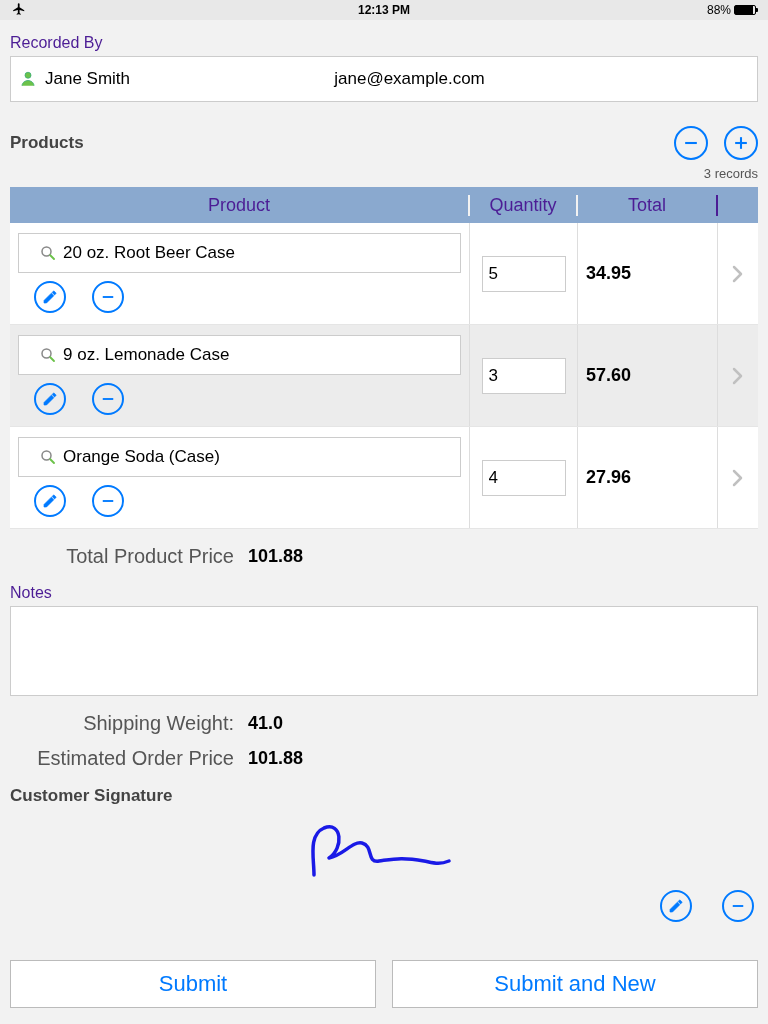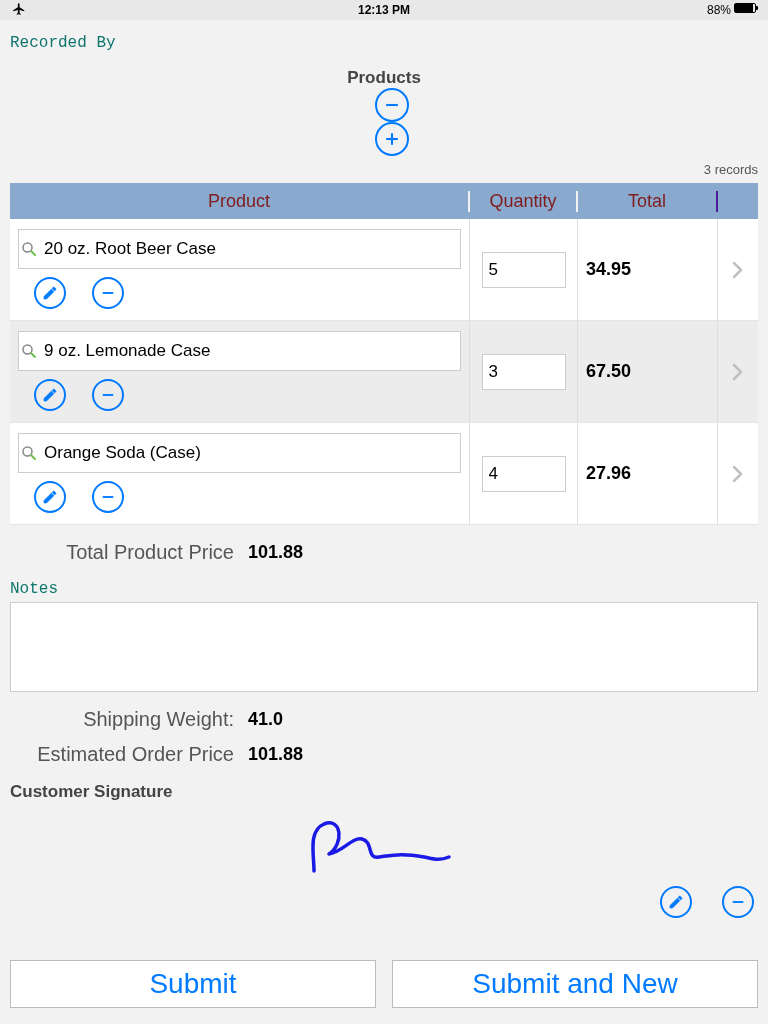--- a/index.html
+++ b/index.html
@@ -15,65 +15,65 @@
     height: 20px;
     background: #e8e8e8;
     display: flex;
     align-items: center;
     font-size: 12px;
     position: relative;
     padding: 0 12px;
   }
   .status-left { flex:0 0 auto; }
   .status-center { position:absolute; left:0; right:0; text-align:center; font-weight:600;}
-  .status-right { margin-left:auto; display:flex; align-items:flex-start; gap:3px; font-weight:500;}
+  .status-right { margin-left:auto; display:flex; align-items:center; gap:3px; font-weight:500;}
   .battery {
     width: 22px; height: 10px; border:1px solid #000; border-radius:2px; position:relative;
   }
   .battery::after { content:""; position:absolute; right:-3px; top:2px; width:2px; height:4px; background:#000; border-radius:0 1px 1px 0;}
   .battery-fill { background:#000; height:100%; width:88%; }
 
   .container { padding: 8px 10px 0 10px; }
-  .label { color:#0f766e; font-size:16px; margin:6px 0 4px 0;font-family:Liberation Mono, monospace; }
+  .label { color:#4c1d95; font-size:16px; margin:6px 0 4px 0; }
   .bold-label { color:#444; font-size:17px; font-weight:600; }
   .record-box {
     background:#fff; border:1px solid #ccc; display:flex; align-items:center;
     height:46px; padding:0 8px;
   }
   .person-icon { width:18px; height:18px; margin-right:8px; }
   .name { flex:0 0 auto; font-size:17px; color:#000; }
   .email { flex:1; text-align:center; font-size:17px; color:#000; margin-left:-60px;}
   .products-header {
-    display:flex; align-items:center; margin-top:16px;flex-direction:column;
+    display:flex; align-items:center; margin-top:24px;
   }
   .products-header .bold-label { flex:1; }
   .circle-btn {
     width:34px; height:34px; border:2px solid #007aff; border-radius:50%;
     display:flex; align-items:center; justify-content:center; color:#007aff;
     background:transparent; margin-left:16px; cursor:pointer;
   }
   .circle-btn.small { width:32px; height:32px; }
   .circle-btn svg { stroke:#007aff; }
   .records-count { font-size:13px; color:#555; margin-top:6px;text-align:right; }
 
   .table { margin-top:6px; }
-  .thead { display:flex; background:#8aa9cf; color:#7f1d1d; font-size:18px; height:36px; align-items:center; }
+  .thead { display:flex; background:#8aa9cf; color:#4c1d95; font-size:18px; height:36px; align-items:center; }
   .th-product { flex:0 0 460px; text-align:center; border-right:2px solid #f2f2f2;}
   .th-qty { flex:0 0 108px; text-align:center; border-right:2px solid #f2f2f2;}
   .th-total { flex:0 0 140px; text-align:center; border-right:2px solid #4c1d95;}
   .th-arrow { flex:1; }
 
   .row { display:flex; background:#fff; min-height:102px; border-bottom:1px solid #e5e5e5;}
   .row.alt { background:#ececec; }
   .cell-product { flex:0 0 460px; padding:10px 8px 8px 8px; border-right:1px solid #ddd;}
   .cell-qty { flex:0 0 108px; display:flex; align-items:center; justify-content:center; border-right:1px solid #ddd;}
   .cell-total { flex:0 0 140px; display:flex; align-items:center; padding-left:8px; font-weight:700; font-size:18px; border-right:1px solid #ddd;}
   .cell-arrow { flex:1; display:flex; align-items:center; justify-content:center; color:#c0c0c0;}
   .product-input {
-    width:100%; height:40px; border:1px solid #ccc; background:#fff; display:flex; align-items:center; padding:0 1px;
+    width:100%; height:40px; border:1px solid #ccc; background:#fff; display:flex; align-items:center; padding:0 20px;
     font-size:17px;
   }
   .mag-icon { width:18px; height:18px; margin-right:6px; flex-shrink:0;}
   .row-actions { display:flex; gap:10px; margin-top:8px; }
   .qty-input {
     width:84px; height:36px; border:1px solid #ccc; font-size:17px; padding:0 6px; background:#fff;
   }
 
   .summary-row { display:flex; padding:6px 0; align-items:center; }
   .summary-label { flex:0 0 238px; text-align:right; color:#555; font-size:20px; padding-right:14px;}
@@ -84,21 +84,21 @@
   }
   .signature-area {
     height:80px; display:flex; align-items:center; justify-content:center; margin-top:2px;
   }
   .sig-actions { display:flex; justify-content:flex-end; gap:14px; padding-right:4px; margin-top:2px;}
   .bottom-buttons {
     display:flex; gap:16px; padding:10px; position:absolute; bottom:6px; left:0; right:0;
   }
   .big-btn {
     flex:1; height:48px; border:1px solid #bbb; background:#fff; color:#007aff;
-    font-size:28px; display:flex; align-items:center; justify-content:center; cursor:pointer;
+    font-size:22px; display:flex; align-items:center; justify-content:center; cursor:pointer;
   }
 </style>
 </head>
 <body>
 
 <div class="status-bar">
   <div class="status-left">
     <svg width="14" height="14" viewBox="0 0 24 24">
         <path fill="#000" d="M21 16v-2l-8-5V3.5a1.5 1.5 0 0 0-3 0V9l-8 5v2l8-2.5V19l-2 1.5V22l3.5-1 3.5 1v-1.5L13 19v-5.5l8 2.5z"></path>
       </svg>
@@ -107,20 +107,28 @@
   <div class="status-right">
     <span>88%</span>
     <div class="battery">
         <div class="battery-fill"></div>
       </div>
   </div>
 </div>
 
 <div class="container">
   <div class="label">Recorded By</div>
+  <div class="record-box">
+    <svg class="person-icon" viewBox="0 0 24 24">
+        <circle cx="12" cy="7" r="4" fill="#6cc24a" stroke="#3a7" stroke-width="1"></circle>
+        <path d="M4 21c0-4 4-7 8-7s8 3 8 7" fill="#6cc24a" stroke="#3a7" stroke-width="1"></path>
+      </svg>
+    <span class="name">Jane Smith</span>
+    <span class="email">jane@example.com</span>
+  </div>
 
   <div class="products-header">
     <div class="bold-label">Products</div>
     <div class="circle-btn">
       <svg width="20" height="20" viewBox="0 0 24 24" fill="none" stroke-width="2.5">
           <line x1="5" y1="12" x2="19" y2="12"></line>
         </svg>
     </div>
     <div class="circle-btn">
       <svg width="20" height="20" viewBox="0 0 24 24" fill="none" stroke-width="2.5">
@@ -189,21 +197,21 @@
               <div class="circle-btn small">
                 <svg width="18" height="18" viewBox="0 0 24 24" fill="none" stroke="#007aff" stroke-width="2.5">
                   <line x1="5" y1="12" x2="19" y2="12"></line>
                 </svg>
               </div>
             </div>
           </div>
           <div class="cell-qty">
             <input class="qty-input" value="3" style="">
           </div>
-          <div class="cell-total">67.50</div>
+          <div class="cell-total">57.60</div>
           <div class="cell-arrow">
             <svg width="12" height="18" viewBox="0 0 12 18">
               <path d="M2 2 L9 9 L2 16" stroke="#c0c0c0" stroke-width="2.5" fill="none" stroke-linecap="round" stroke-linejoin="round"></path>
             </svg>
           </div>
         </div>
         <div class="row">
           <div class="cell-product">
             <div class="product-input">
               <svg class="mag-icon" viewBox="0 0 24 24">

